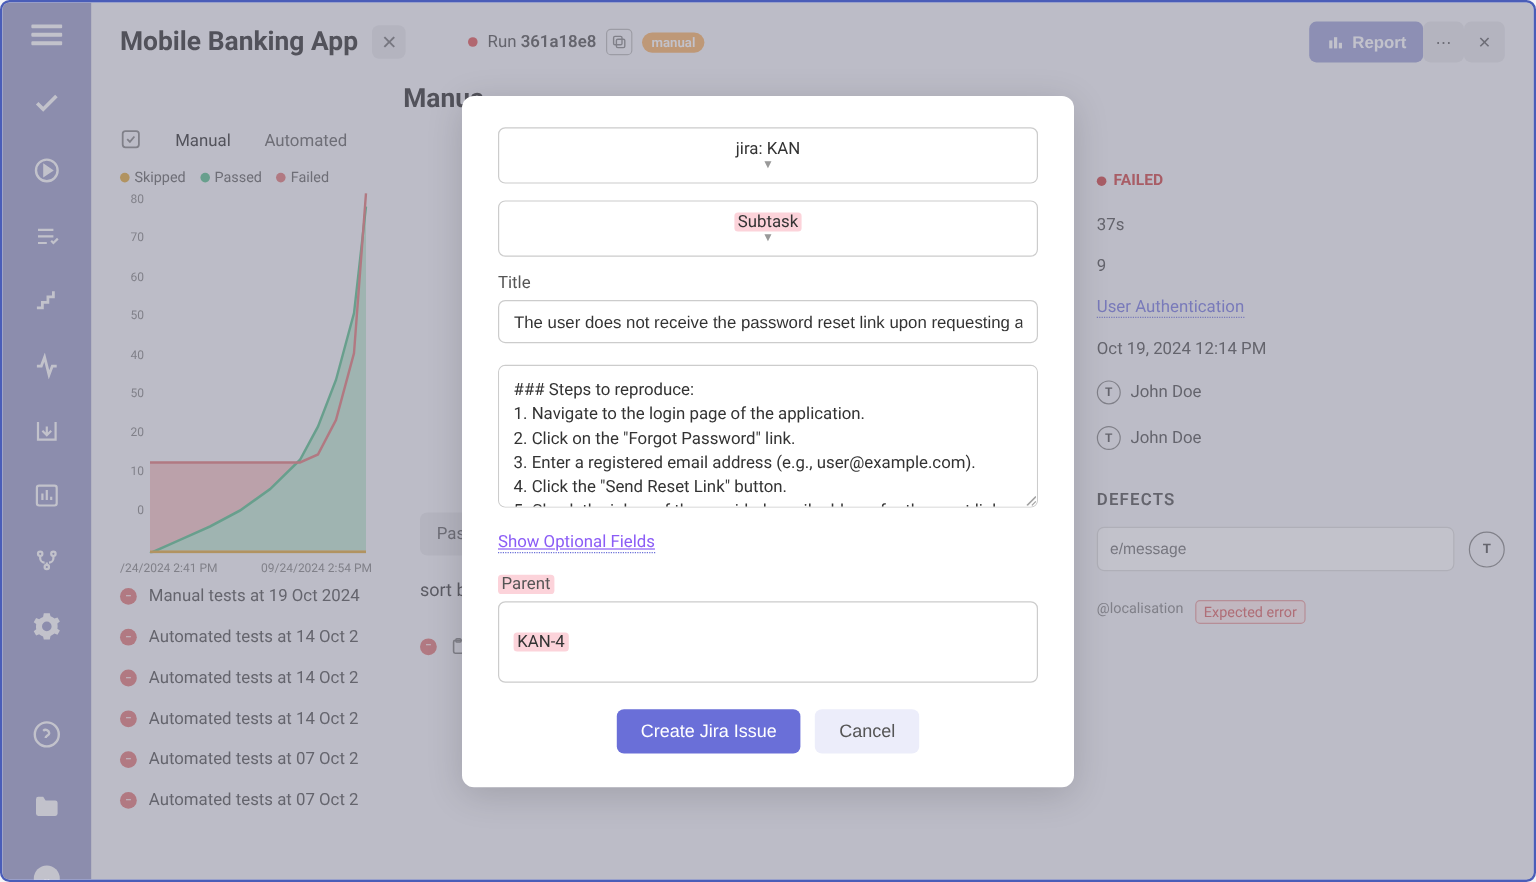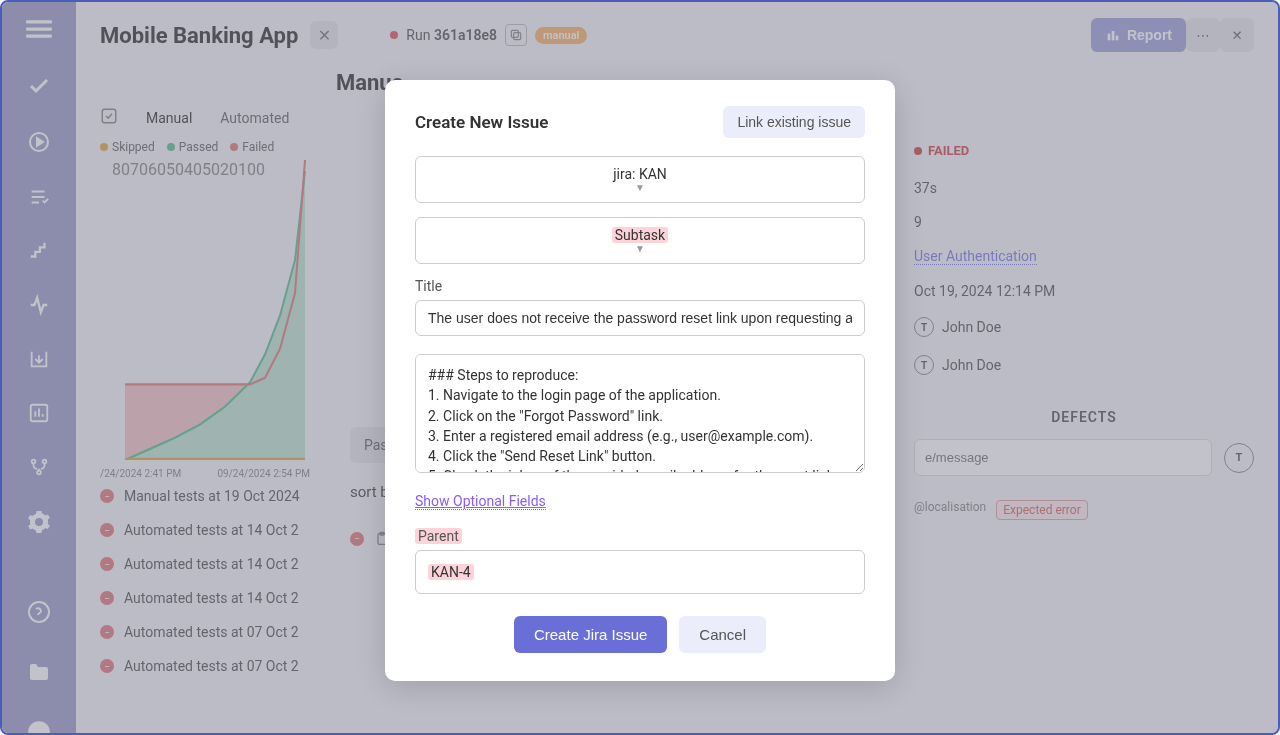--- a/index.html
+++ b/index.html
@@ -67,40 +67,40 @@
 .legend { display:flex; gap:12px; font-size:12px; color:#666; margin-bottom:6px; }
 .legend-item { display:flex; align-items:center; gap:4px; }
 .dot { width:8px; height:8px; border-radius:50%; }
 .dot.sk { background:#e0a93e; }
 .dot.pa { background:#5cc08f; }
 .dot.fa { background:#e07a7a; }
 
 .chart { position:relative; height:300px; width:210px; }
 .chart svg { width:100%; height:100%; }
 .axis-labels { display:flex; justify-content:space-between; font-size:10px; color:#888; margin-top:4px; }
-.y-labels { position:absolute; left:12px; top:0; height:270px; display:flex; flex-direction:row; justify-content:space-between; font-size:16px; color:#888; width:20px; text-align:right; }
+.y-labels { position:absolute; left:0; top:0; height:270px; display:flex; flex-direction:column; justify-content:space-between; font-size:10px; color:#888; width:20px; text-align:right; }
 
 .run-list { margin-top:28px; display:flex; flex-direction:column; gap:18px; }
 .run-item { display:flex; align-items:center; gap:10px; font-size:14px; color:#555; cursor:pointer; }
 .run-item .minus { width:14px; height:14px; border-radius:50%; background:#e07a7a; color:#fff; font-size:10px; display:flex; align-items:center; justify-content:center; flex-shrink:0; }
 
 .center-panel { flex:1; }
 .filter-row { margin-top: 320px; display:flex; gap:10px; align-items:center; }
 .filter-box { background:#e5e5ea; border-radius:6px; padding:10px 14px; color:#666; font-size:14px; }
 .sort-label { font-size:15px; color:#444; margin-top:20px; }
 .u-row { margin-top:28px; display:flex; align-items:center; gap:10px; color:#666; }
 .minus2 { width:14px; height:14px; border-radius:50%; background:#e07a7a; color:#fff; font-size:10px; display:flex; align-items:center; justify-content:center; }
 
 .right-panel { width: 340px; }
 .status-failed { color:#d04848; font-weight:700; font-size:13px; display:flex; align-items:center; gap:6px; margin-top:36px; }
 .meta-list { display:flex; flex-direction:column; gap:18px; margin-top:22px; font-size:14px; color:#555; }
 .meta-link { color:#7a7de0; border-bottom:1px dotted #7a7de0; display:inline-block; }
 .user-row { display:flex; align-items:center; gap:8px; }
 .user-badge { width:20px; height:20px; border:1.5px solid #888; border-radius:50%; display:flex; align-items:center; justify-content:center; font-size:10px; font-weight:700; color:#555; }
-.defects-title { text-align:center; font-size:14px; font-weight:600; color:#555; letter-spacing:1px; margin-top:34px; }
+.defects-title { text-align:left; font-size:14px; font-weight:600; color:#555; letter-spacing:1px; margin-top:34px; }
 .compose { display:flex; align-items:center; gap:12px; margin-top:14px; }
 .compose-input { flex:1; border:1px solid #ddd; border-radius:6px; padding:10px; font-size:13px; color:#888; background:#fff; }
 .compose-badge { width:30px; height:30px; border:1.5px solid #888; border-radius:50%; display:flex; align-items:center; justify-content:center; font-size:11px; font-weight:700; color:#555; }
 .defect-tags { display:flex; gap:10px; margin-top:24px; font-size:12px; }
 .tag-grey { color:#888; }
 .tag-red { border:1px solid #e9a0a0; color:#d66; padding:2px 6px; border-radius:4px; background:#fdebeb; }
 
 
 .overlay {
   position:absolute; inset:0;
@@ -134,21 +134,21 @@
 }
 .textarea {
   width:100%; border:1px solid #ccc; border-radius:6px;
   padding:10px 12px; font-size:14px; color:#333; background:#fff;
   height:119px; resize:vertical; line-height:1.45;
   font-family: inherit; margin-bottom:14px;
 }
 .show-optional { color:#8b5cf6; font-size:14px; border-bottom:1px dotted #6a6fd8; cursor:pointer; display:inline-block; margin-bottom:18px;text-decoration:underline; }
 .parent-box {
   width:100%; border:1px solid #ccc; border-radius:6px;
-  padding:13px 12px; font-size:14px; background:#fff; margin-bottom:22px;
+  padding:25px 12px; font-size:14px; background:#fff; margin-bottom:22px;
 }
 .modal-actions { display:flex; justify-content:center; gap:12px; }
 .primary-btn { background:#6a6fd8; color:#fff; border:none; border-radius:6px; padding:10px 20px; font-size:15px; cursor:pointer; }
 .secondary-btn { background:#ecedfa; color:#555; border:none; border-radius:6px; padding:10px 20px; font-size:15px; cursor:pointer; }
 </style>
 </head>
 <body>
 
 <div class="app-root">
 
@@ -396,24 +396,20 @@
           <span class="tag-grey">@localisation</span>
           <span class="tag-red">Expected error</span>
         </div>
       </div>
     </div>
   </main>
 </div>
 
 <div class="overlay">
   <div class="modal">
-    <div class="modal-header">
-      <div class="modal-title">Create New Issue</div>
-      <button class="link-existing">Link existing issue</button>
-    </div>
 
     <div class="select-box">
       <span>jira: KAN</span>
       <span class="caret">▼</span>
     </div>
 
     <div class="select-box">
       <span><span class="hl">Subtask</span></span>
       <span class="caret">▼</span>
     </div>

